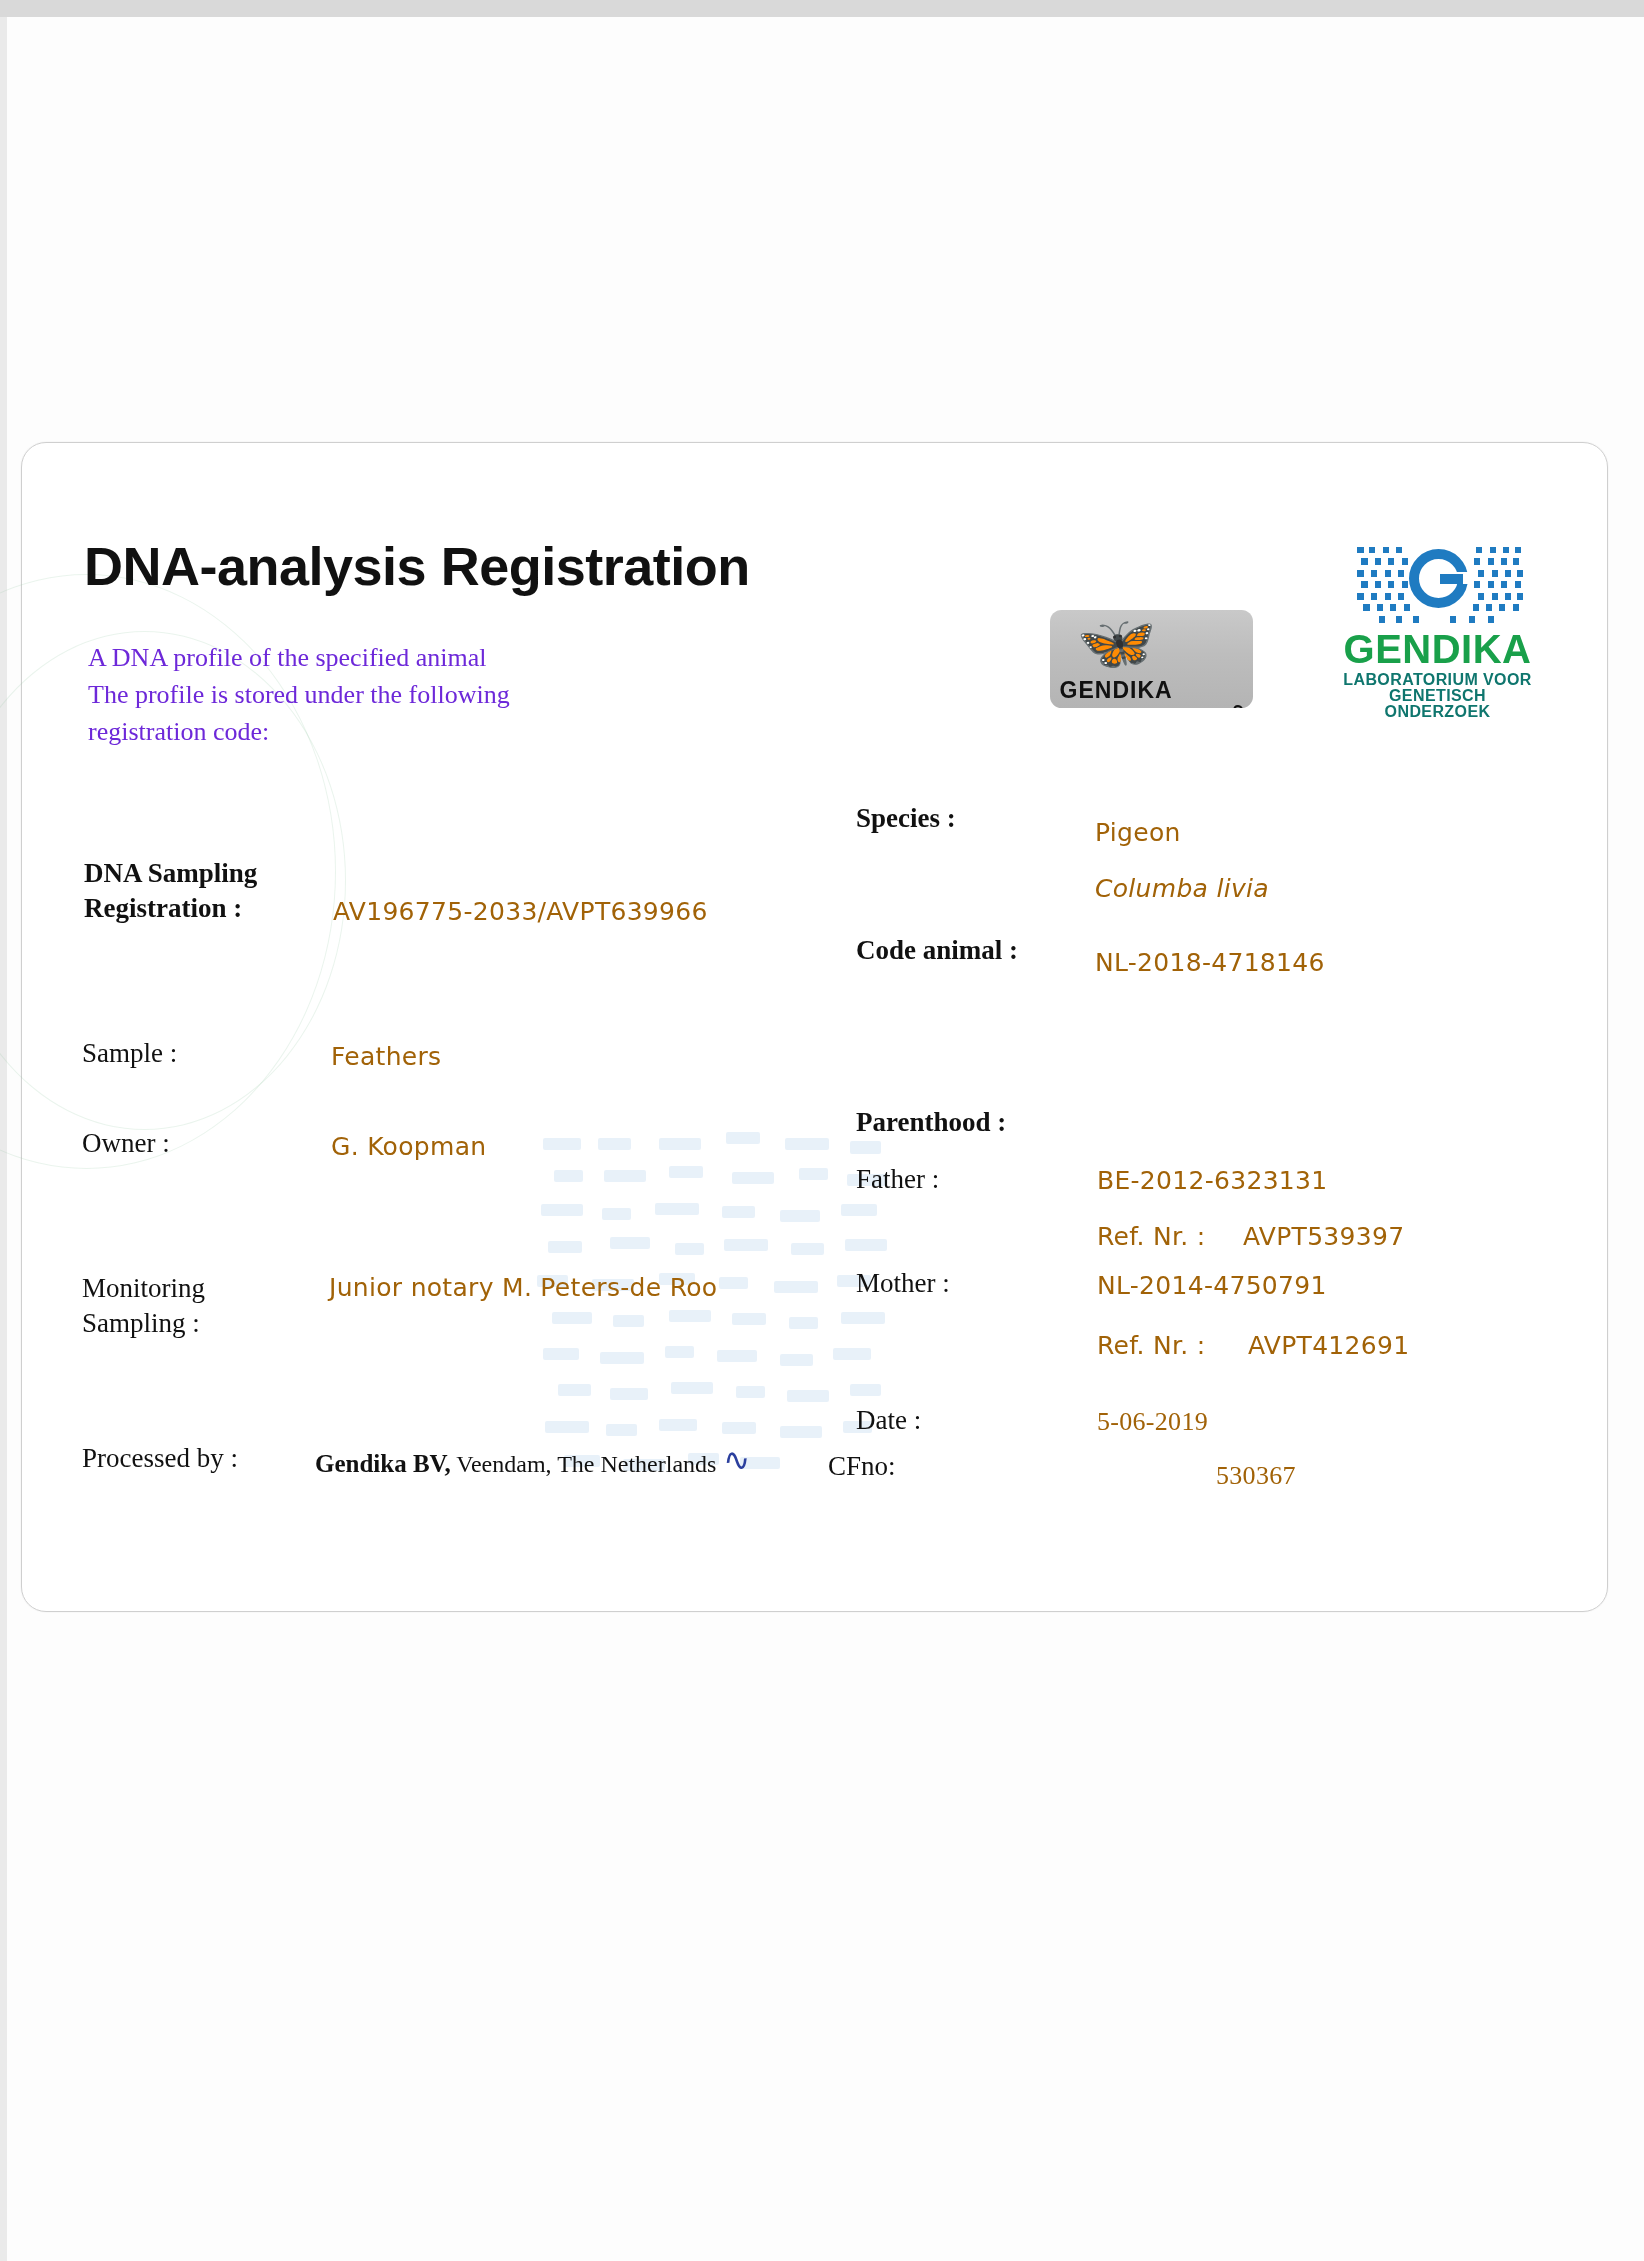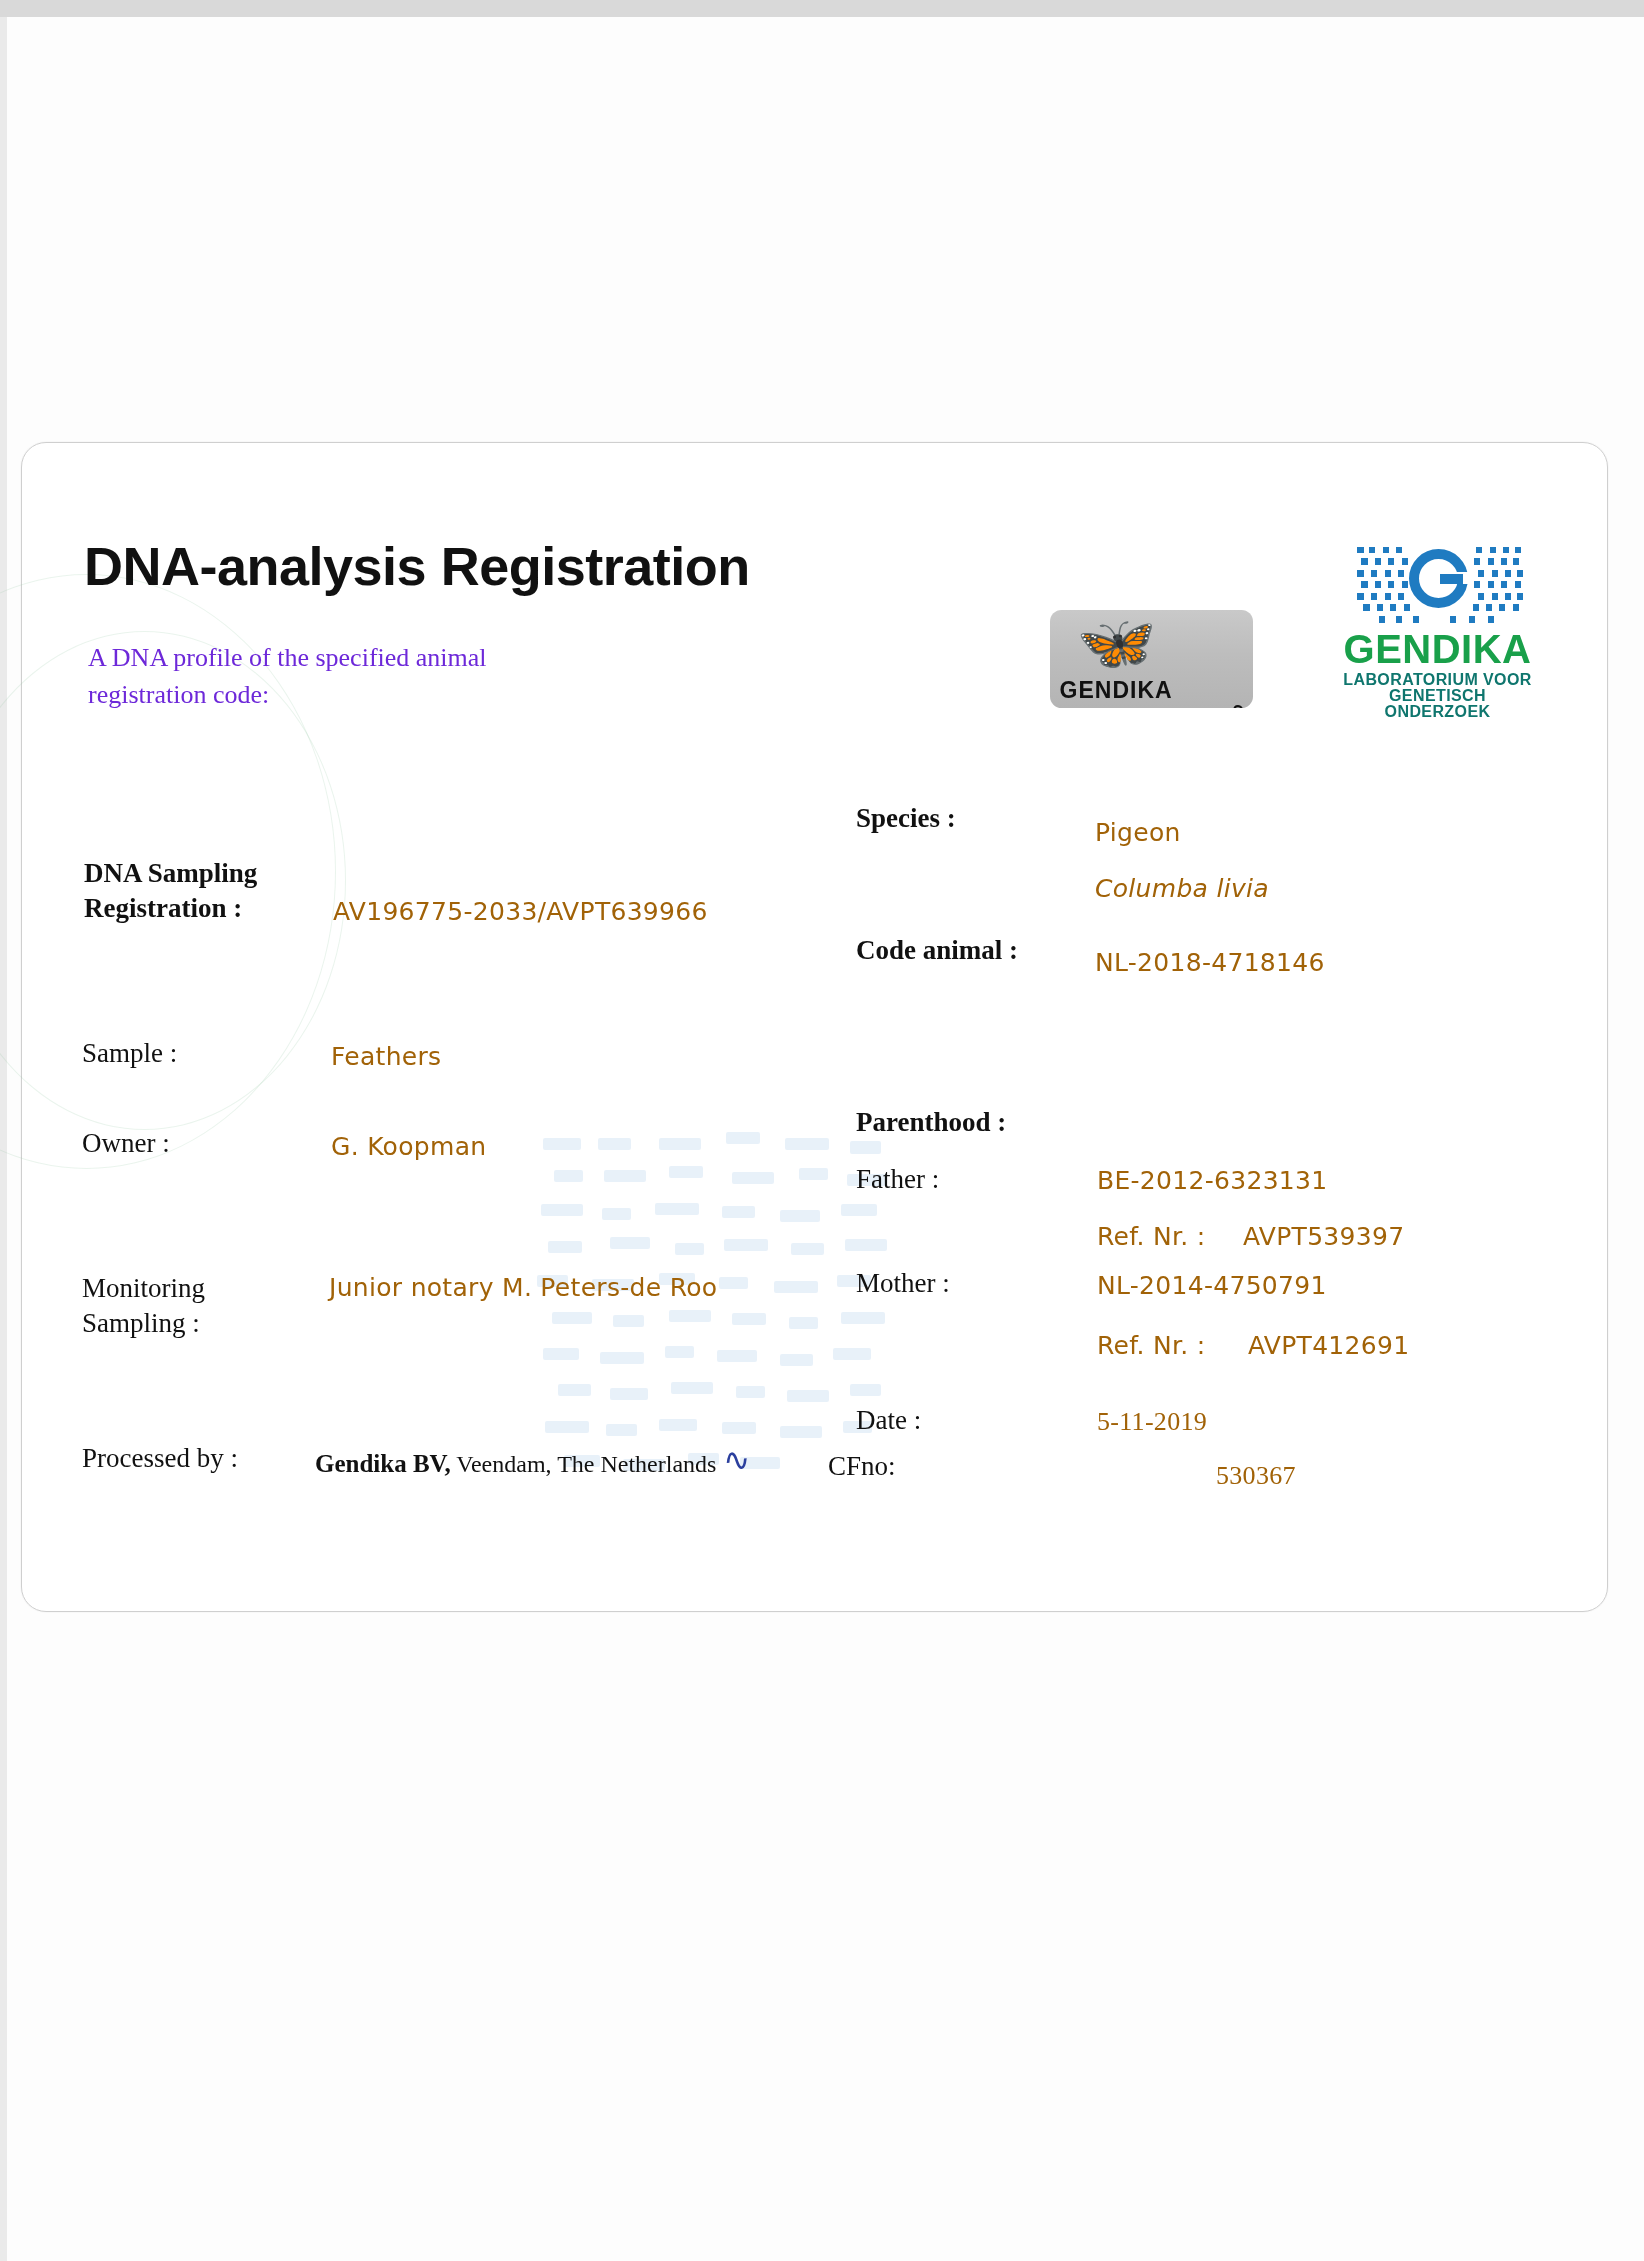--- a/index.html
+++ b/index.html
@@ -323,20 +323,21 @@
     <div class="gel-band" style="left:29px; top:327px; width:36px;"></div>
     <div class="gel-band" style="left:88px; top:331px; width:42px;"></div>
     <div class="gel-band" style="left:153px;top:325px; width:31px;"></div>
     <div class="gel-band" style="left:205px;top:329px; width:40px;"></div>
   </div>
 
   <div id="title">DNA-analysis Registration</div>
 
   <div id="intro">
     <div>A DNA profile of the specified animal</div>
+    <div>The profile is stored under the following</div>
     <div>registration code:</div>
   </div>
 
   <div id="stamp">
     <div id="stamp-bird">🦋</div>
     <div id="stamp-word">GENDIKA</div>
     <div id="stamp-side">DNA TESTED</div>
   </div>
 
   <div id="logo-block">
@@ -437,19 +438,19 @@
   <div class="val" style="left:1097px; top:1166px;">BE-2012-6323131</div>
   <div class="val" style="left:1097px; top:1222px;">Ref. Nr.  :</div>
   <div class="val" style="left:1243px; top:1222px;">AVPT539397</div>
 
   <div class="lbl" style="left:856px; top:1268px;">Mother :</div>
   <div class="val" style="left:1097px; top:1271px;">NL-2014-4750791</div>
   <div class="val" style="left:1097px; top:1331px;">Ref. Nr.  :</div>
   <div class="val" style="left:1248px; top:1331px;">AVPT412691</div>
 
   <div class="lbl" style="left:856px; top:1405px;">Date :</div>
-  <div class="val serif" style="left:1097px; top:1407px;">5-11-2019</div>
+  <div class="val serif" style="left:1097px; top:1407px;">5-06-2019</div>
 
   <div class="lbl" style="left:828px; top:1451px;">CFno:</div>
   <div class="val serif" style="left:1216px; top:1461px;">530367</div>
 
 </div>
 
 
 </body></html>

